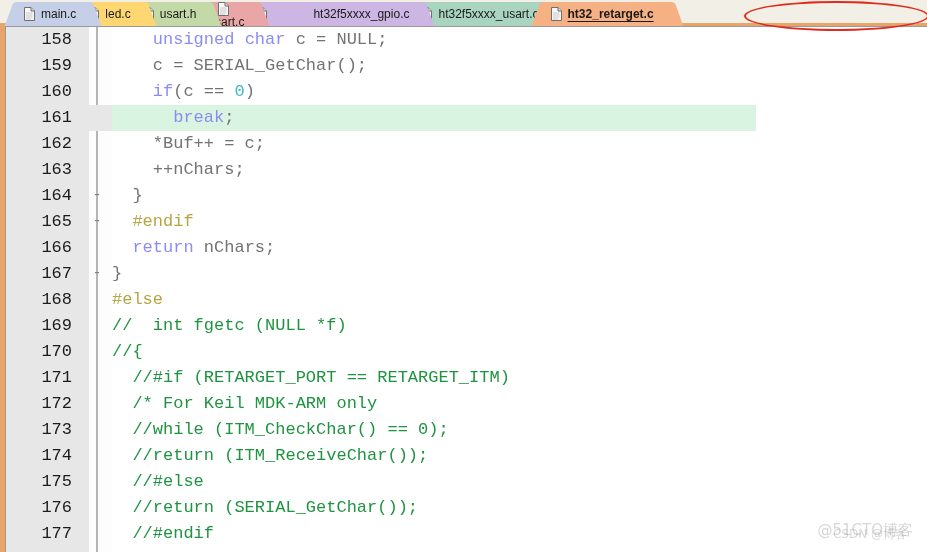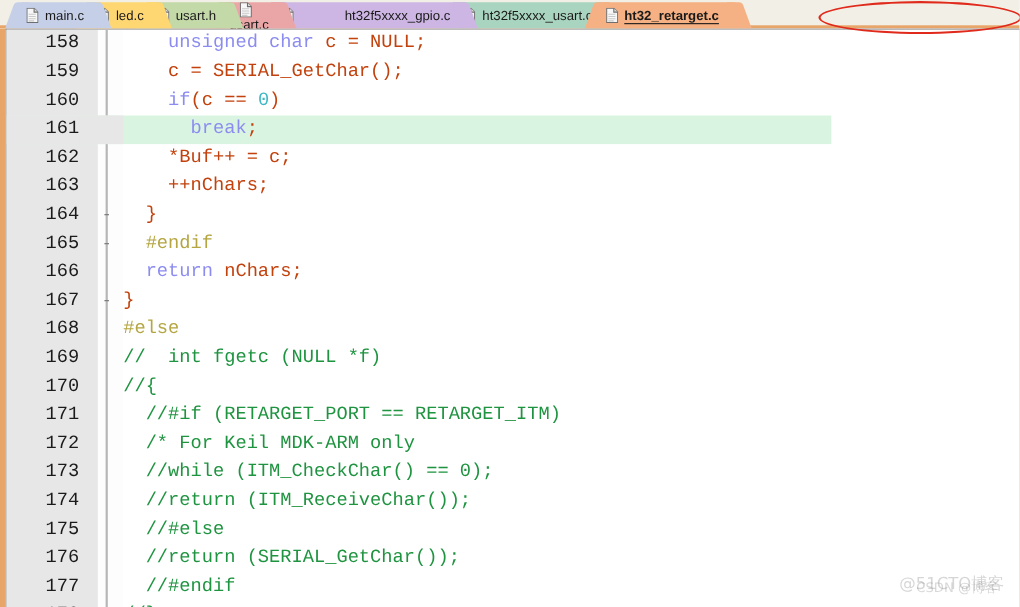--- a/index.html
+++ b/index.html
@@ -199,21 +199,21 @@
     left: 0; top: 0;
     width: 106px; height: 26px;
     background: #e7e7e7;
   }
 
   
   .k  { color: #8c8cf0; }   
   .n  { color: #3fb8c4; }   
   .p  { color: #b5a642; }   
   .c  { color: #1f9440; }   
-  .t  { color: #c2410c; }   
+  .t  { color: #737373; }   
 
   
   #watermark {
     position: absolute;
     right: 14px;
     bottom: 8px;
     z-index: 30;
     pointer-events: none;
     font-family: "DejaVu Sans", sans-serif;
   }

